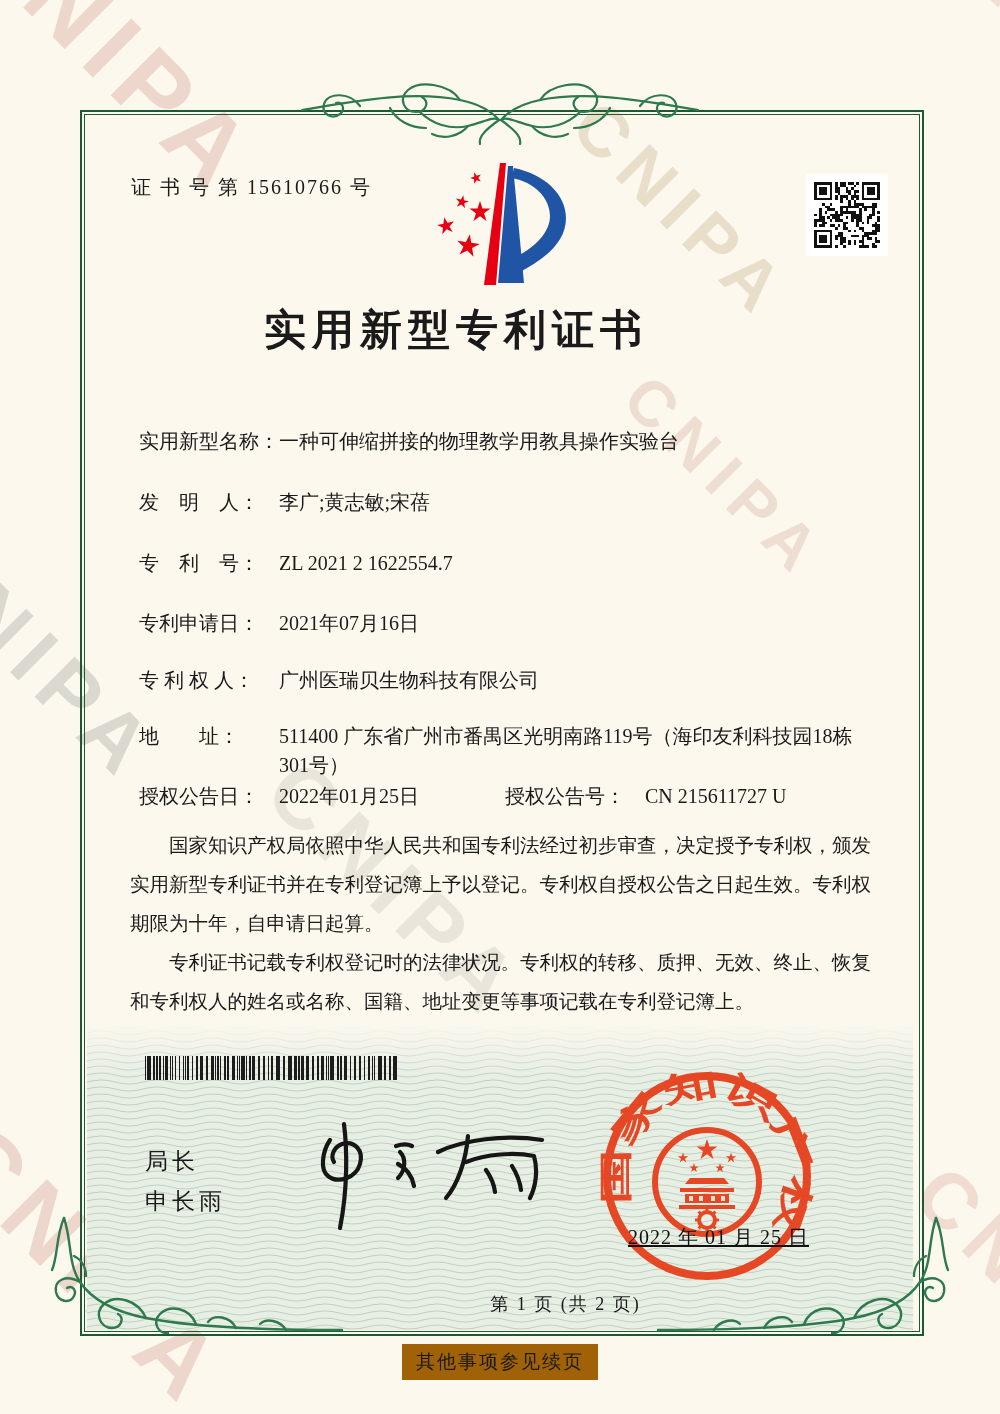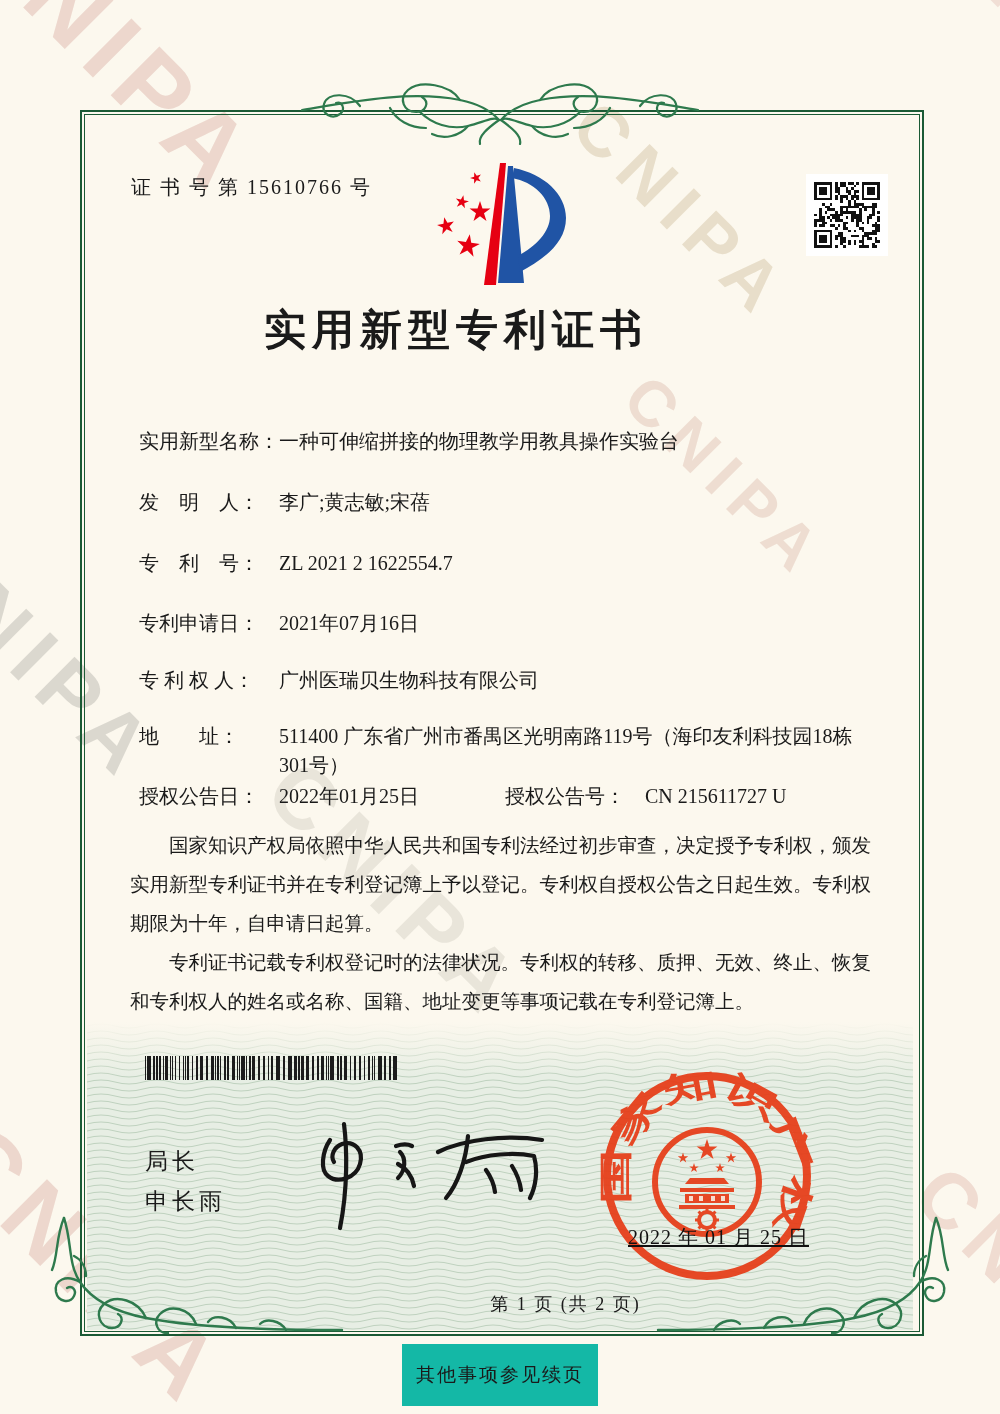--- a/index.html
+++ b/index.html
@@ -49,21 +49,21 @@
   .director-title{position:absolute;left:145px;top:1146px;font-size:23px;
       font-family:"Liberation Sans","DejaVu Sans",sans-serif;font-weight:500;letter-spacing:4px;}
   .director-name{position:absolute;left:145px;top:1186px;font-size:23px;
       font-family:"Liberation Sans","DejaVu Sans",sans-serif;font-weight:500;letter-spacing:4px;}
   .sig{position:absolute;left:300px;top:1118px;}
   .seal{position:absolute;left:597px;top:1066px;}
   .seal-date{position:absolute;left:628px;top:1224px;font-size:20px;letter-spacing:1px;
              z-index:7;color:#111;text-decoration:underline;}
   .page-no{position:absolute;left:80px;top:1292px;width:971px;text-align:center;font-size:18px;letter-spacing:2px;}
   .cont-note{position:absolute;left:0;top:1344px;width:1000px;text-align:center;}
-  .cont-note span{display:inline-block;background:#14b8a6;padding:18px 14px;font-size:19px;letter-spacing:2px;}
+  .cont-note span{display:inline-block;background:#a16207;padding:5px 14px;font-size:19px;letter-spacing:2px;}
 </style>
 </head>
 <body>
 
 <div class="page">
 
   <div class="wm wm-1">CNIPA</div>
   <div class="wm wm-2">CNIPA</div>
   <div class="wm wm-3">CNIPA</div>
   <div class="wm wm-4">CNIPA</div>

